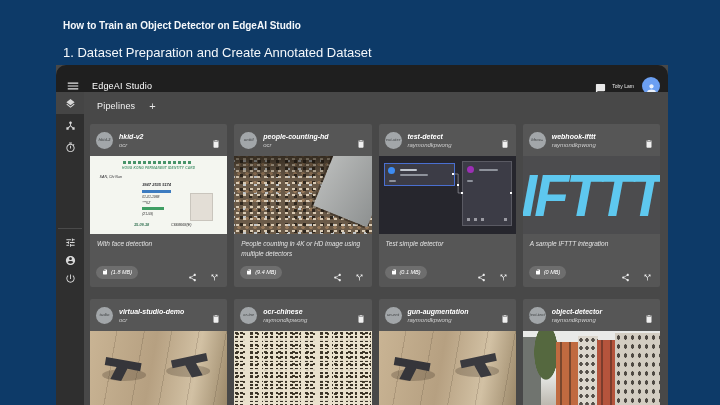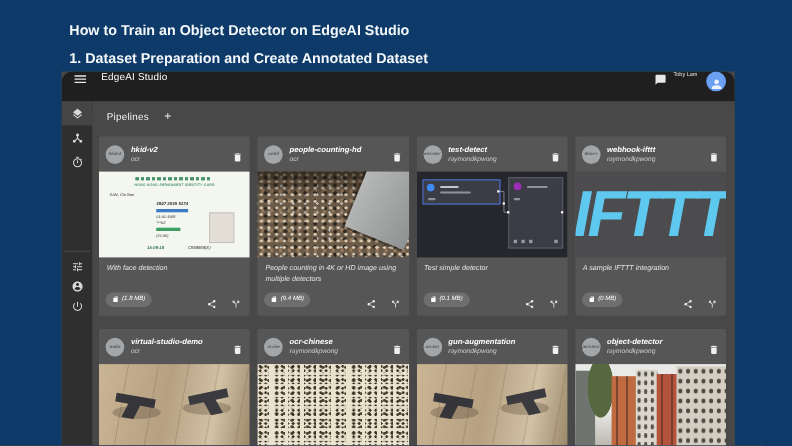--- a/index.html
+++ b/index.html
@@ -2,26 +2,26 @@
 <html><head>
 <meta charset="utf-8">
 <style>
   html,body{margin:0;padding:0;}
   body{
     width:720px;height:405px;overflow:hidden;position:relative;
     background:#0d3a68;
     font-family:"Liberation Sans", sans-serif;
     -webkit-font-smoothing:antialiased;
   }
-  .slide-title{position:absolute;left:63px;top:20px;font-size:13px;font-weight:bold;color:#f5f8fb;}
-  .slide-subtitle{position:absolute;left:63px;top:45px;font-size:13px;font-weight:bold;color:#f5f8fb;}
+  .slide-title{position:absolute;left:63px;top:20px;font-size:10px;font-weight:bold;color:#f5f8fb;}
+  .slide-subtitle{position:absolute;left:63px;top:45px;font-size:13px;font-weight:normal;color:#f5f8fb;}
 
   
   .window{position:absolute;left:56px;top:65px;width:612px;height:340px;background:#484848;overflow:hidden;}
-  .appbar{height:41px;background:#1f1f1f;display:flex;align-items:flex-start;padding:0 8px;border-radius:10px;}
+  .appbar{height:41px;background:#1f1f1f;display:flex;align-items:center;padding:0 8px;border-radius:10px;}
   .appbar .menu-btn{width:14px;height:14px;margin-left:2px;}
   .app-title{color:#fff;font-size:9px;margin-left:12px;letter-spacing:.2px;}
   .spacer{flex:1;}
   .chat-btn{width:11px;height:11px;margin-right:6px;}
   .user-name{color:#e8e8e8;font-size:5px;margin-right:8px;}
   .avatar{width:18px;height:18px;border-radius:50%;background:#6b9ff2;display:flex;align-items:flex-end;justify-content:center;overflow:hidden;}
   .avatar svg{width:13px;height:13px;fill:#eaf1fb;}
 
   .body-row{position:absolute;top:27px;left:0;right:0;bottom:0;display:flex;}
   .sidebar{width:28px;background:#2f2f2f;flex:none;display:flex;flex-direction:column;}

